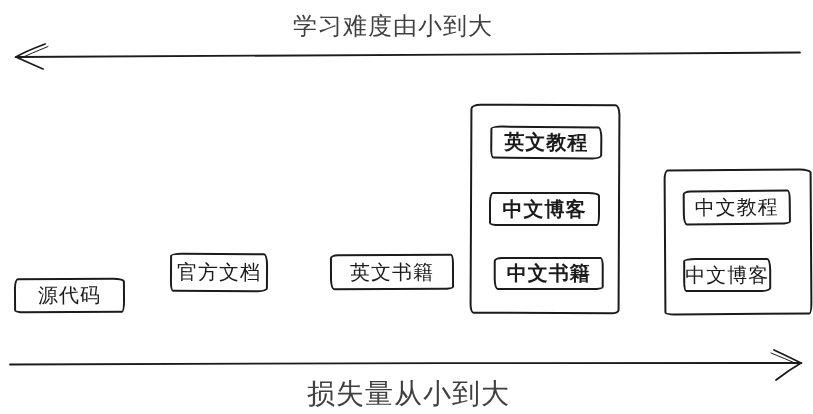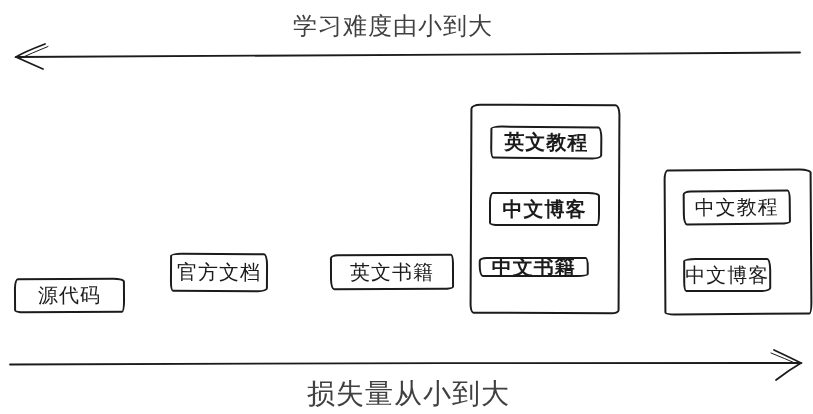--- a/index.html
+++ b/index.html
@@ -49,21 +49,21 @@
 
   .b-source { left: 14px;  top: 255px; width: 111px; height: 35px; margin-top: 23px; }
   .b-docs   { left: 170px; top: 253px; width: 98px; height: 39px; }
   .b-ebooks { left: 330px; top: 254px; width: 124px; height: 36px; }
 
   .g-mixed  { left: 470px; top: 104px; width: 150px; height: 210px; font-weight: bold; }
   .g-cn     { left: 652px; top: 169px; width: 148px; height: 146px; margin-left: 12px; }
 
   .gi-etut  { left: 18px; top: 20px;  width: 112px; height: 33px; }
   .gi-eblog { left: 17px; top: 86px;  width: 111px; height: 34px; }
-  .gi-cbook { left: 7px; top: 151px; width: 110px; height: 20px; }
+  .gi-cbook { left: 22px; top: 151px; width: 110px; height: 33px; }
   .gi-ctut  { left: 17px; top: 19px;  width: 108px; height: 35px; }
   .gi-cblog { left: 17px; top: 87px;  width: 88px; height: 34px; }
 </style>
 </head>
 <body>
 
 <div class="canvas">
 
   <div class="axis-label label-top">学习难度由小到大</div>
 

